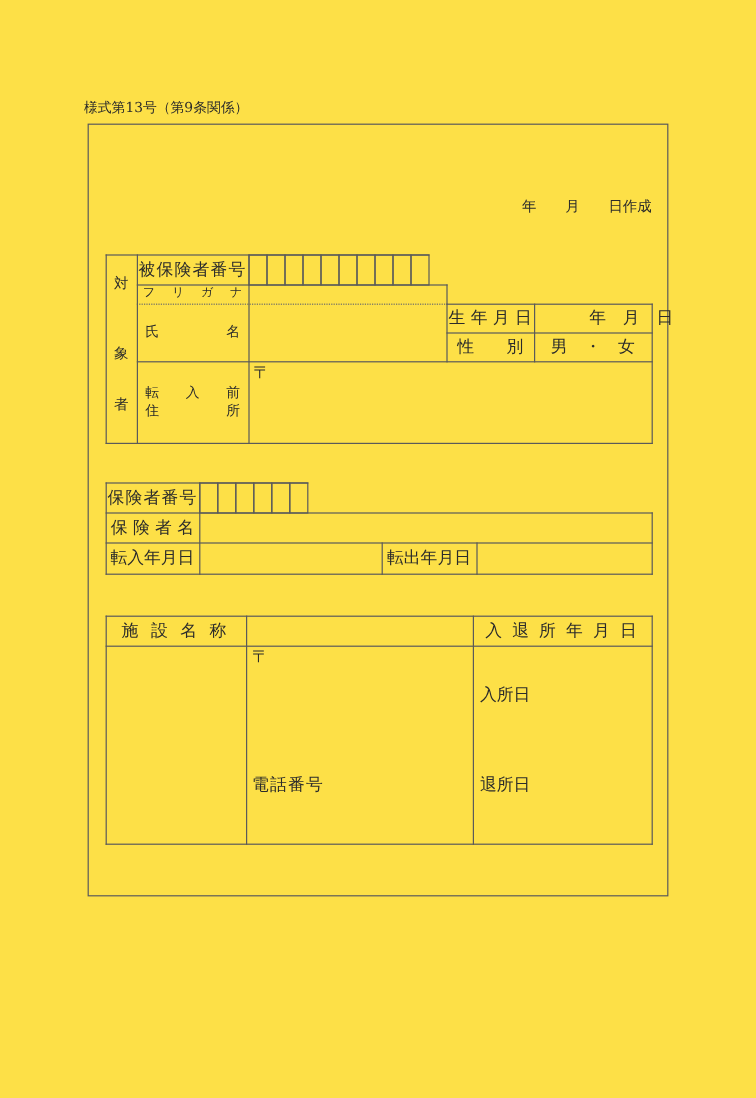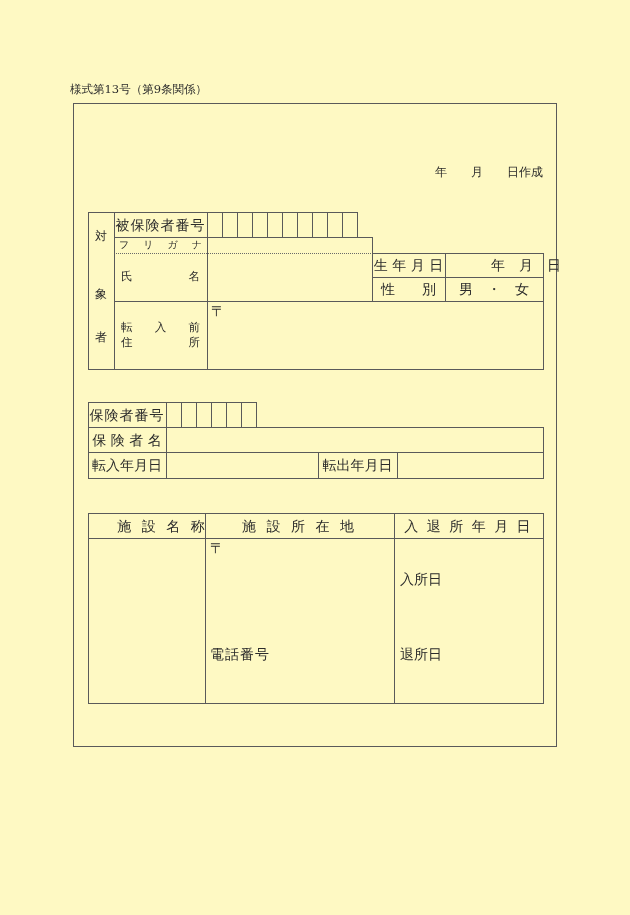--- a/index.html
+++ b/index.html
@@ -1,18 +1,18 @@
 <!DOCTYPE html>
 <html><head>
 <meta charset="utf-8">
 <style>
   html,body{margin:0;padding:0;}
   body{background:#fcfcfc;width:630px;height:915px;position:relative;
        font-family:"DejaVu Serif","Liberation Serif",serif;color:#2b2b2b;}
-  .page{position:absolute;left:0;top:0;width:630px;height:915px;background:#fef9c3;overflow:hidden;}
+  .page{position:absolute;left:0;top:0;width:630px;height:915px;background:#fde047;overflow:hidden;}
   .outer-border{position:absolute;left:73px;top:103px;width:482px;height:642px;border:1px solid #5a5a5a;}
   .ln{position:absolute;background:#5a5a5a;}
   .ln.dot{background:none;border-top:1px dotted #6a6a6a;}
   .lab{position:absolute;display:flex;align-items:center;justify-content:center;
        font-size:14px;line-height:1;white-space:pre;}
   .between{justify-content:space-between;}
   .left{justify-content:flex-start;}
   .right{justify-content:flex-end;}
   .col{flex-direction:column;row-gap:3px;}
   .row{display:flex;width:100%;justify-content:space-between;}
@@ -135,22 +135,21 @@
 
   <div class="lab ls1" style="left:88px;top:402px;width:78px;height:25px;">保険者番号</div>
   <div class="lab" style="left:88px;top:427px;width:78px;height:25px;">保 険 者 名</div>
   <div class="lab" style="left:88px;top:452px;width:78px;height:26px;">転入年月日</div>
   <div class="lab" style="left:318px;top:452px;width:79px;height:26px;">転出年月日</div>
 
   <div class="field" style="left:167px;top:428px;width:375px;height:23px;"></div>
   <div class="field" style="left:167px;top:453px;width:150px;height:24px;"></div>
   <div class="field" style="left:398px;top:453px;width:144px;height:24px;"></div>
 
-  <div class="lab ls3" style="left:88px;top:513px;width:117px;height:25px;padding-left:16px;">施 設 名 称</div>
-  <div class="lab ls3" style="left:205px;top:513px;width:189px;height:25px;">施 設 所 在 地</div>
+  <div class="lab ls3" style="left:88px;top:513px;width:117px;height:25px;">施 設 名 称</div>
   <div class="lab ls2" style="left:394px;top:513px;width:149px;height:25px;">入 退 所 年 月 日</div>
 
   <div class="lab left" style="left:210px;top:540px;width:20px;height:15px;">〒</div>
   <div class="lab left ls1" style="left:210px;top:646px;width:80px;height:15px;">電話番号</div>
   <div class="lab left" style="left:400px;top:571px;width:60px;height:15px;">入所日</div>
   <div class="lab left" style="left:400px;top:646px;width:60px;height:15px;">退所日</div>
 
   <div class="field" style="left:89px;top:539px;width:115px;height:163px;"></div>
   <div class="field" style="left:206px;top:539px;width:187px;height:163px;"></div>
   <div class="field" style="left:395px;top:539px;width:147px;height:163px;"></div>

